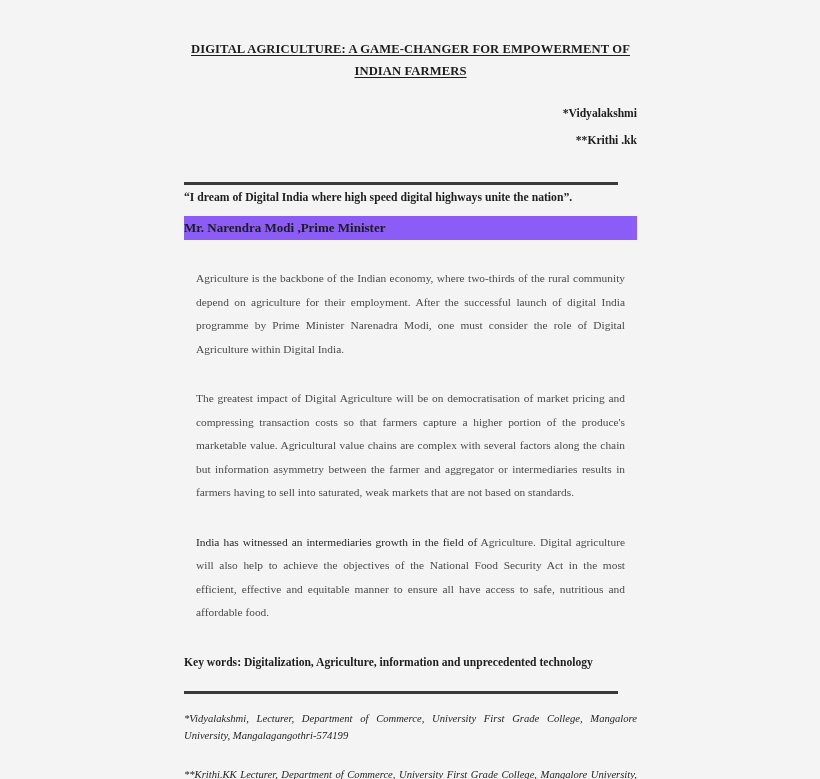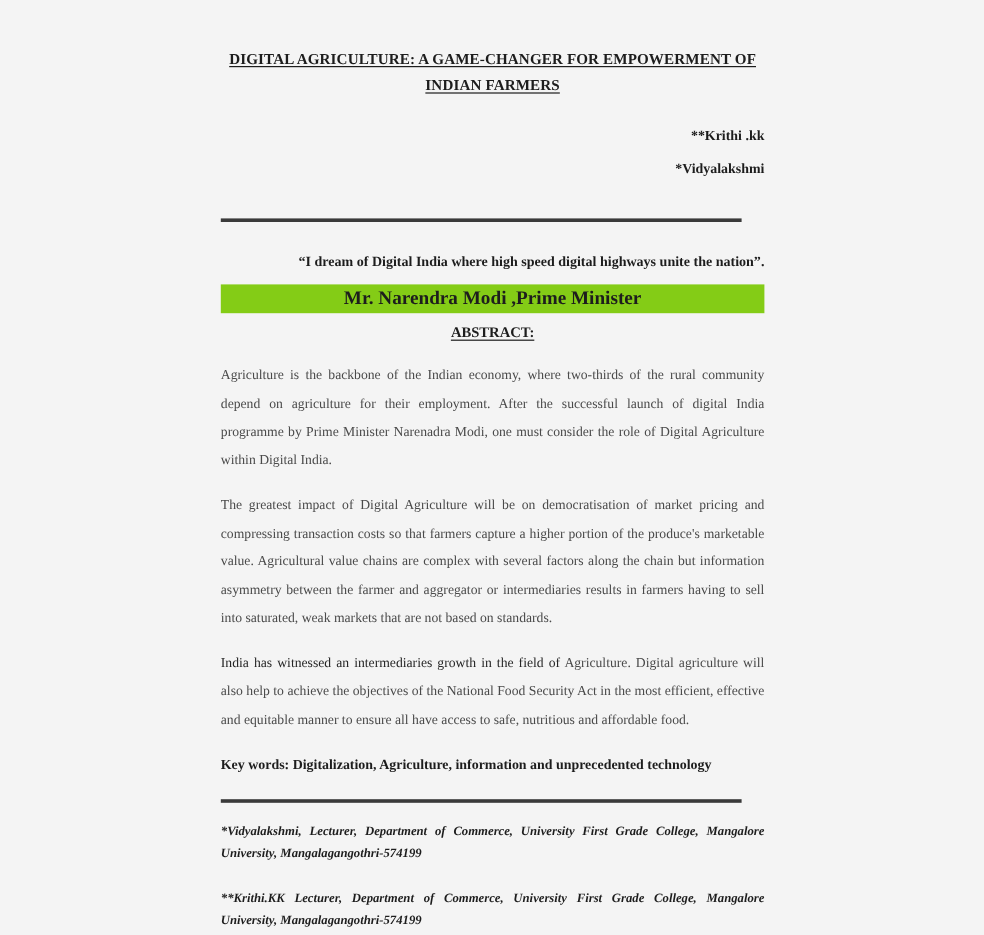--- a/index.html
+++ b/index.html
@@ -68,57 +68,57 @@
     background: #3a3a3a;
     width: 434px;
     margin: 0;
   }
   .rule-top { margin-top: 28px; }
   .rule-bottom { margin-top: 18px; }
 
   
   .quote {
     margin: 0;
-    padding-top: 24px;
-    text-align: right;
+    padding-top: 3px;
+    text-align: left;
     font-size: 11.7px;
     font-weight: bold;
     line-height: 19px;
     color: #1d1d1d;
   }
   .quote-attrib {
     margin: 0;
     margin-top: 9px;
-    text-align: center;
-    font-size: 16px;
+    text-align: left;
+    font-size: 13px;
     font-weight: bold;
     line-height: 20px;
     color: #1d1d1d;
-    background: #84cc16;
+    background: #8b5cf6;
     padding: 2px 0 2px 0;
   }
 
   
   .abstract-heading {
     margin: 0;
     padding-top: 6px;
     text-align: center;
     font-size: 12.2px;
     font-weight: bold;
     line-height: 20px;
     color: #1d1d1d;
   }
   .abstract-heading span {
     text-decoration: underline;
     text-underline-offset: 2px;
   }
 
   
   .para {
-    margin: 0;
+    margin: 12px;
     padding-top: 14px;
     text-align: justify;
     text-justify: inter-word;
     font-size: 11.4px;
     line-height: 23.5px;
     color: #4a4a4a;
   }
   .para.first { padding-top: 15px; }
   .para .dark { color: #262626; }
 
@@ -131,52 +131,49 @@
     line-height: 20px;
     color: #1d1d1d;
   }
 
   
   .footnote {
     margin: 0;
     text-align: justify;
     text-justify: inter-word;
     font-size: 10.6px;
-    font-weight: bold;
+    font-weight: normal;
     font-style: italic;
     line-height: 17.5px;
     color: #1d1d1d;
   }
   .footnote-1 { padding-top: 16px; }
   .footnote-2 { padding-top: 21px; }
 </style>
 </head>
 <body>
 
 <div class="page">
   <div class="content">
 
     <h1 class="doc-title">
       <span class="tline">DIGITAL AGRICULTURE: A GAME-CHANGER FOR EMPOWERMENT OF</span><br>
       <span class="tline">INDIAN FARMERS</span>
     </h1>
 
     <div class="authors">
+      <div class="author-line">*Vidyalakshmi</div>
       <div class="author-line">**Krithi .kk</div>
-      <div class="author-line">*Vidyalakshmi</div>
     </div>
 
     <div class="rule rule-top"></div>
 
     <p class="quote">“I dream of Digital India where high speed digital highways unite the nation”.</p>
     <p class="quote-attrib">Mr. Narendra Modi ,Prime Minister</p>
 
-    <h2 class="abstract-heading">
-      <span>ABSTRACT:</span>
-    </h2>
 
     <p class="para first"><span class="dark"></span><span>Agriculture is the backbone of the Indian economy, where two-thirds of the rural community depend on agriculture for their employment. After the successful launch of digital India programme by Prime Minister Narenadra Modi, one must consider the role of Digital Agriculture within Digital India.</span></p>
 
     <p class="para"><span class="dark"></span><span>The greatest impact of Digital Agriculture will be on democratisation of market pricing and compressing transaction costs so that farmers capture a higher portion of the produce's marketable value. Agricultural value chains are complex with several factors along the chain but information asymmetry between the farmer and aggregator or intermediaries results in farmers having to sell into saturated, weak markets that are not based on standards.</span></p>
 
     <p class="para"><span class="dark">India has witnessed an intermediaries growth in the field of </span><span>Agriculture. Digital agriculture will also help to achieve the objectives of the National Food Security Act in the most efficient, effective and equitable manner to ensure all have access to safe, nutritious and affordable food.</span></p>
 
 
     <p class="keywords">Key words: Digitalization, Agriculture, information and unprecedented technology</p>
 

